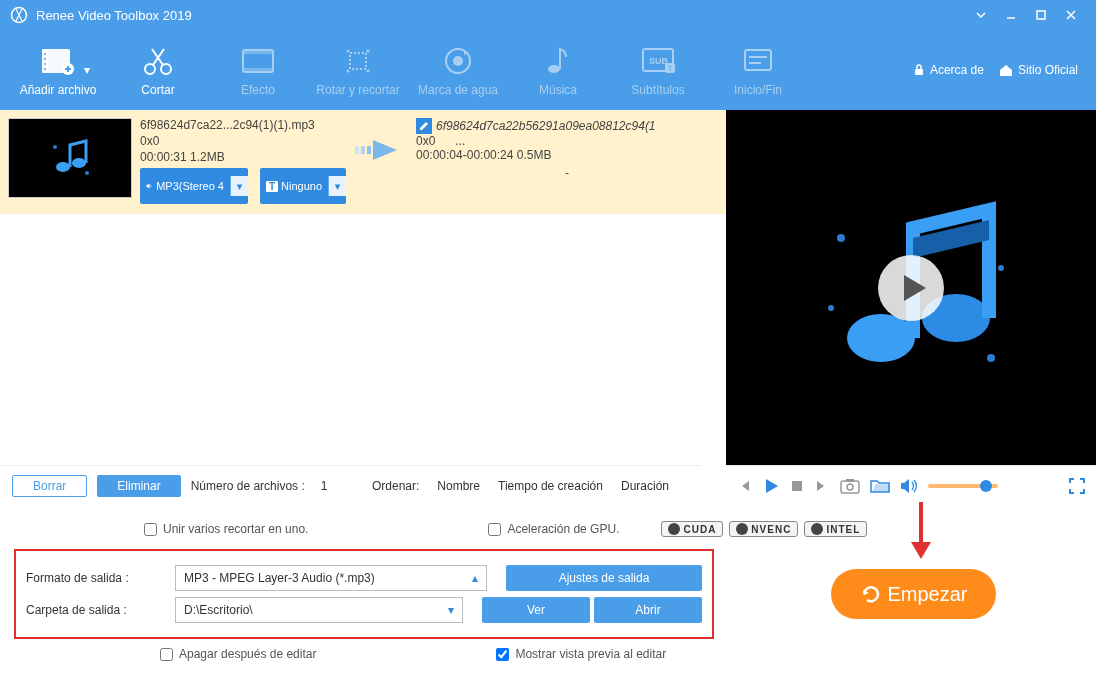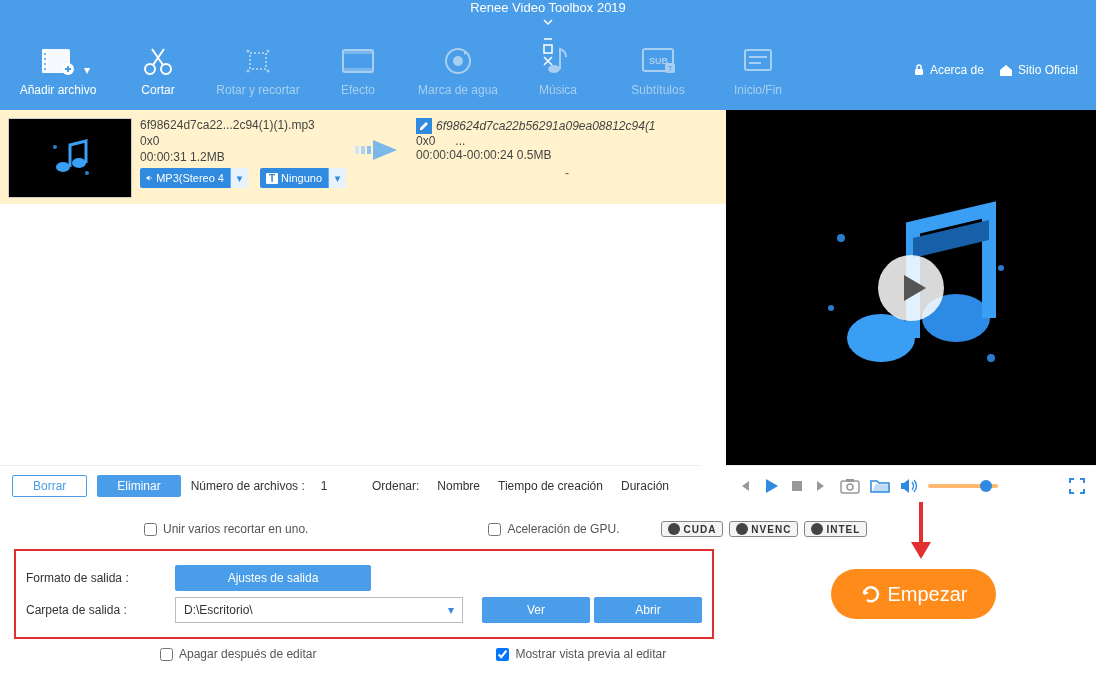--- a/index.html
+++ b/index.html
@@ -1,19 +1,19 @@
 <!DOCTYPE html>
 <html><head>
 <meta charset="utf-8">
 <style>
 * { margin: 0; padding: 0; box-sizing: border-box; font-family: "Segoe UI", Arial, sans-serif; }
 body { width: 1096px; height: 677px; background: #fff; overflow: hidden; position: relative; }
 
 
-.titlebar { height: 30px; background: #4a9de8; display: flex; align-items: center; padding: 0 10px; color: #fff; font-size: 13px; flex-direction: column; }
+.titlebar { height: 30px; background: #4a9de8; display: flex; align-items: center; padding: 0 10px; color: #fff; font-size: 13px; }
 .titlebar .logo { width: 18px; height: 18px; margin-right: 8px; }
 .titlebar .spacer { flex: 1; }
 .titlebar .win-btn { width: 30px; height: 30px; display: flex; align-items: center; justify-content: center; cursor: pointer; }
 .titlebar .win-btn svg { stroke: #fff; }
 
 
 .toolbar { height: 80px; background: #4a9de8; display: flex; align-items: center; padding: 0 8px; }
 .tool-item { width: 100px; text-align: center; color: #fff; font-size: 12px; cursor: pointer; position: relative; padding: 6px 0; border-radius: 4px;}
 .tool-item.disabled { color: #a8cff1; cursor: default; }
 .tool-item .icon { height: 36px; display: flex; align-items: center; justify-content: center; margin-bottom: 4px; }
@@ -29,21 +29,21 @@
 .preview-pane .play-ov { position:absolute; }
 
 .file-row { background: #fff2cc; padding: 8px 8px 6px 8px; display: flex; gap: 8px; }
 .thumb { width: 124px; height: 80px; background: #000; display:flex; align-items:center; justify-content:center; border:1px solid #ccc;}
 .src-col { width: 200px; font-size: 12px; color: #444; }
 .src-col div { margin-bottom: 2px; }
 .arrow-col { width: 60px; display:flex; align-items:flex-start; justify-content:center; padding-top:18px;}
 .dst-col { flex:1; font-size: 12px; color: #444; }
 .dst-col .ln1 { display:flex; align-items:center; gap:4px;font-style:italic;}
 .badge-row { display:flex; gap:12px; align-items:center; margin-top:4px;}
-.blue-pill { background:#2f8ae0; color:#fff; font-size:11px; height:20px; display:flex; align-items:center; border-radius:2px; }
+.blue-pill { background:#2f8ae0; color:#fff; font-size:11px; height:36px; display:flex; align-items:center; border-radius:2px; }
 .blue-pill .lbl { padding:0 6px; display:flex; align-items:center; gap:3px; max-width:90px; overflow:hidden; white-space:nowrap;}
 .blue-pill .dd { width:18px; height:20px; border-left:1px solid #66aef0; display:flex;align-items:center;justify-content:center; background:#e8f2fc; color:#2f8ae0;}
 .dash-center { flex:1; text-align:center; color:#555;}
 
 
 .list-footer { height: 40px; display:flex; align-items:center; padding:0 12px; gap:10px; font-size:12px; color:#333; border-top:1px solid #eee;}
 .btn-outline { border:1px solid #4a9de8; background:#fff; color:#4a9de8; padding:3px 20px; font-size:12px; border-radius:2px; cursor:pointer;}
 .btn-blue { background:#4a9de8; color:#fff; border:none; padding:4px 20px; font-size:12px; border-radius:2px; cursor:pointer;}
 .list-footer .sort { display:flex; gap:18px; margin-left:auto; margin-right:20px;}
 .sort-label { color:#333; }
@@ -140,39 +140,39 @@
         <svg width="36" height="32" viewBox="0 0 36 32">
           <circle cx="10" cy="24" r="5" fill="none" stroke="#fff" stroke-width="2"></circle>
           <circle cx="26" cy="24" r="5" fill="none" stroke="#fff" stroke-width="2"></circle>
           <path d="M13 20 L24 4 M23 20 L12 4" stroke="#fff" stroke-width="2"></path>
         </svg>
       </div>
     <span>Cortar</span>
   </div>
   <div class="tool-item disabled">
     <div class="icon">
+        <svg width="34" height="30" viewBox="0 0 34 30">
+          <rect x="2" y="4" width="30" height="22" rx="2" fill="none" stroke="#a8cff1" stroke-width="2"></rect>
+          <rect x="2" y="4" width="30" height="4" fill="#a8cff1" opacity="0.5"></rect>
+          <rect x="2" y="22" width="30" height="4" fill="#a8cff1" opacity="0.5"></rect>
+        </svg>
+      </div>
+    <span>Efecto</span>
+  </div>
+  <div class="tool-item disabled">
+    <div class="icon">
         <svg width="32" height="32" viewBox="0 0 32 32">
           <rect x="8" y="8" width="16" height="16" fill="none" stroke="#a8cff1" stroke-width="2" stroke-dasharray="2 2"></rect>
           <circle cx="6" cy="6" r="1.5" fill="#a8cff1"></circle>
           <circle cx="26" cy="6" r="1.5" fill="#a8cff1"></circle>
           <circle cx="6" cy="26" r="1.5" fill="#a8cff1"></circle>
           <circle cx="26" cy="26" r="1.5" fill="#a8cff1"></circle>
         </svg>
       </div>
     <span>Rotar y recortar</span>
-  </div>
-  <div class="tool-item disabled">
-    <div class="icon">
-        <svg width="34" height="30" viewBox="0 0 34 30">
-          <rect x="2" y="4" width="30" height="22" rx="2" fill="none" stroke="#a8cff1" stroke-width="2"></rect>
-          <rect x="2" y="4" width="30" height="4" fill="#a8cff1" opacity="0.5"></rect>
-          <rect x="2" y="22" width="30" height="4" fill="#a8cff1" opacity="0.5"></rect>
-        </svg>
-      </div>
-    <span>Efecto</span>
   </div>
   <div class="tool-item disabled">
     <div class="icon">
         <svg width="32" height="32" viewBox="0 0 32 32">
           <circle cx="16" cy="16" r="12" fill="none" stroke="#a8cff1" stroke-width="2"></circle>
           <circle cx="16" cy="16" r="5" fill="#a8cff1"></circle>
           <path d="M22 6 L26 8 L22 10" fill="#a8cff1"></path>
         </svg>
       </div>
     <span>Marca de agua</span>
@@ -395,20 +395,24 @@
       <div class="gpu-badge">
           <span class="dot" style="background:#444"></span>
           <span>INTEL</span>
         </div>
     </div>
   </div>
 
   <div class="red-box">
     <div class="form-row">
       <label>Formato de salida :</label>
+      <div class="combo">
+        <span>MP3 - MPEG Layer-3 Audio (*.mp3)</span>
+        <span class="caret-up">▴</span>
+      </div>
       <button class="side-btn wide">Ajustes de salida</button>
     </div>
     <div class="form-row">
       <label>Carpeta de salida :</label>
       <div class="combo">
         <span>D:\Escritorio\</span>
         <span class="caret-down">▾</span>
       </div>
       <div class="two-btns">
         <button class="side-btn half">Ver</button>

